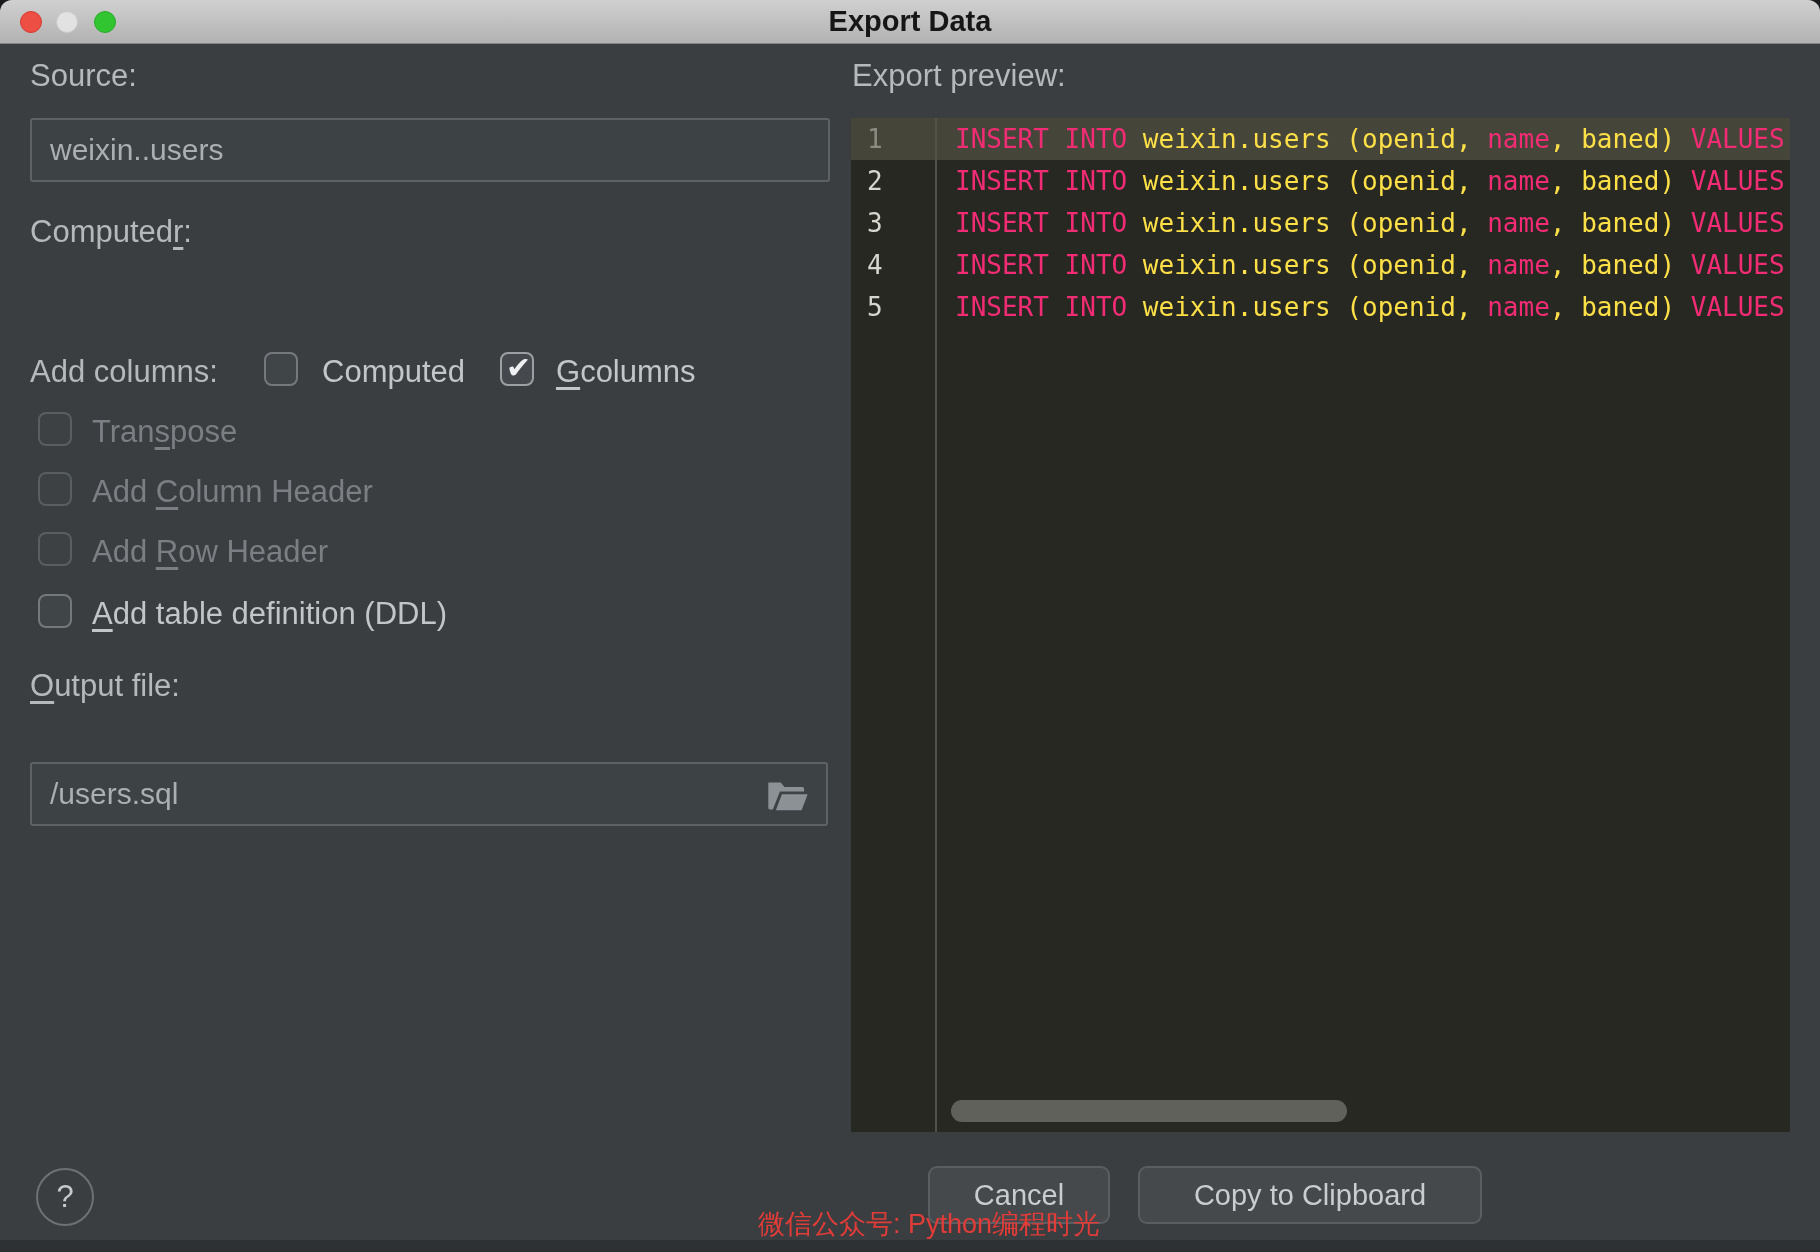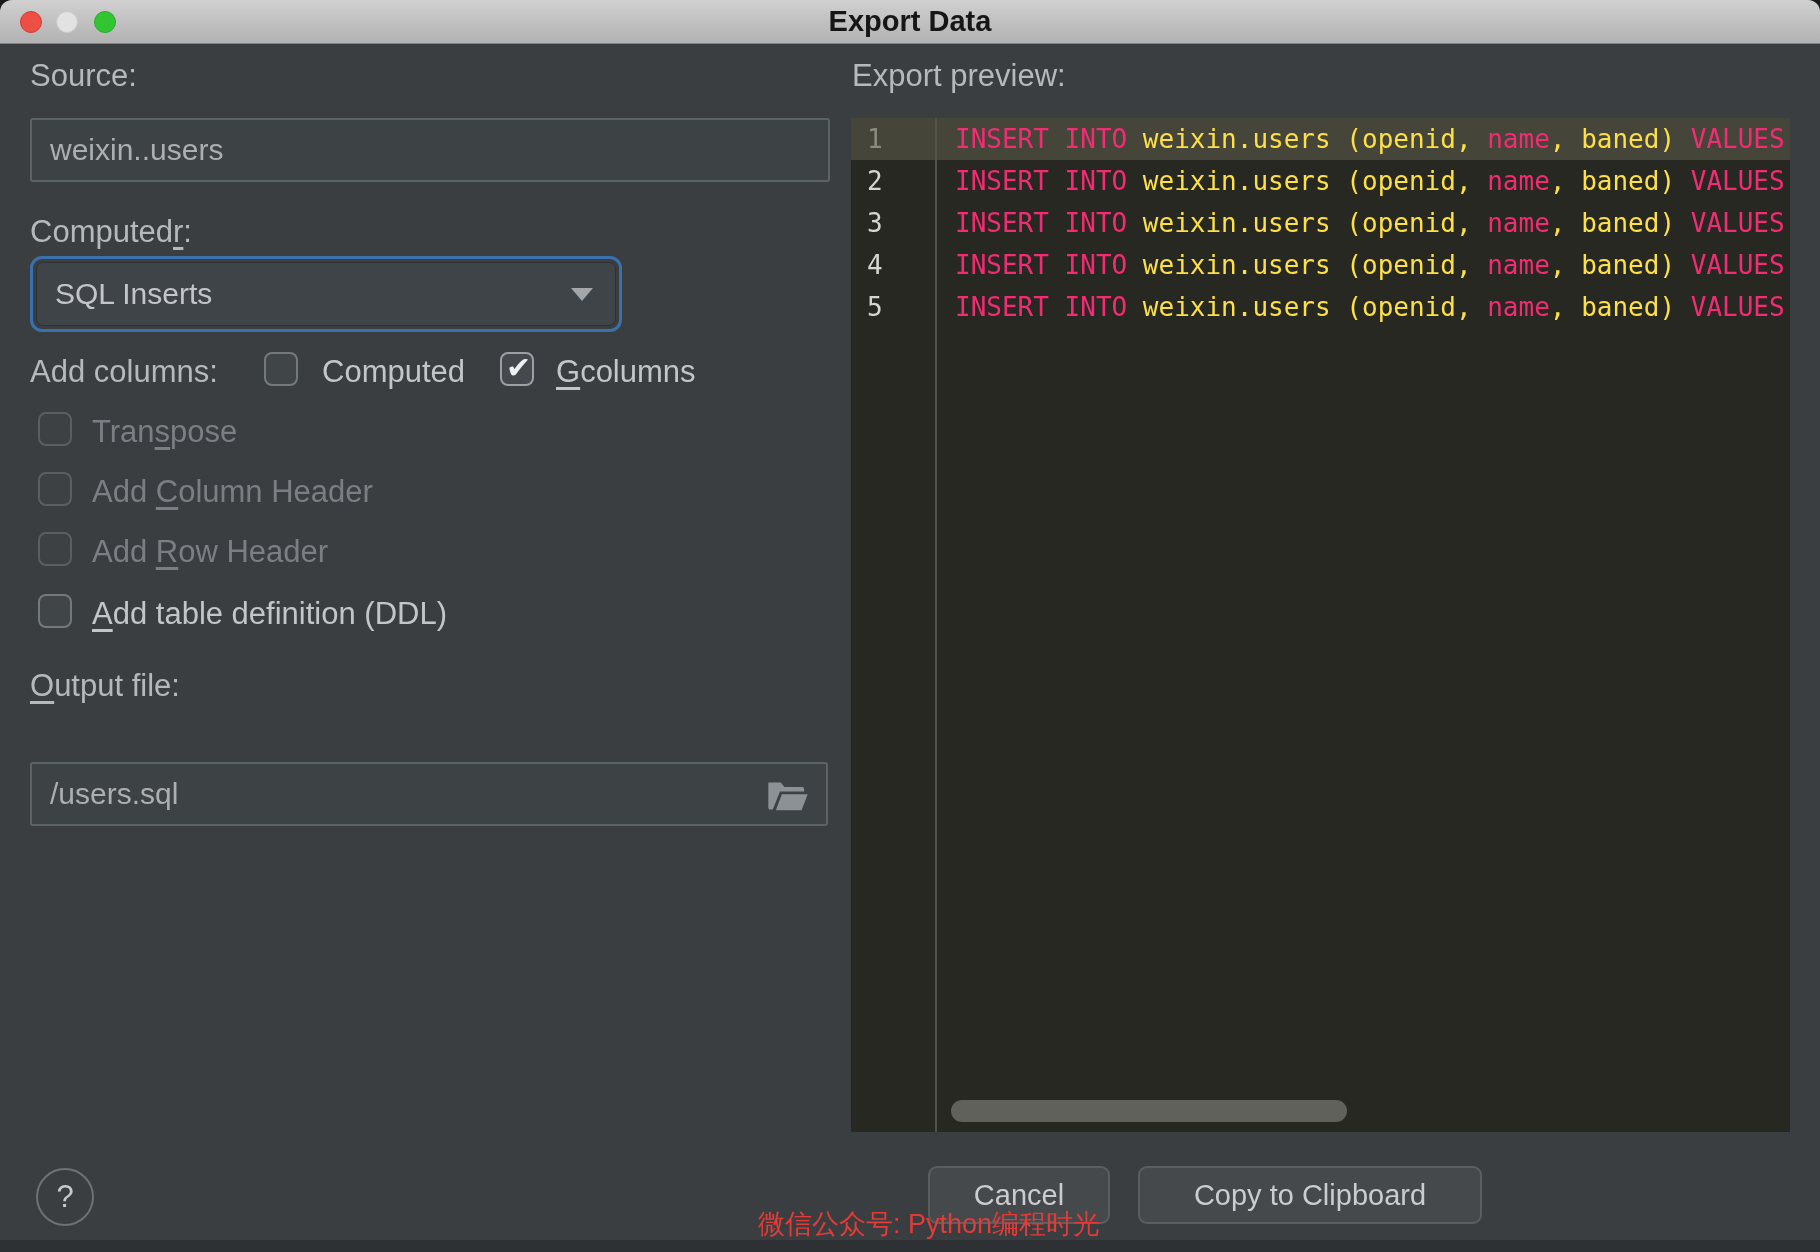--- a/index.html
+++ b/index.html
@@ -75,26 +75,20 @@
     <div class="light green"></div>
     <div class="wtitle">Export Data</div>
   </div>
 
   <div class="lbl" style="left:30px;top:58px;">Source:</div>
   <div class="field" style="left:30px;top:118px;width:800px;height:64px;">
     <span>weixin..users</span>
   </div>
 
   <div class="lbl" style="left:30px;top:214px;"><span>Computed</span><span class="u">r</span><span>:</span></div>
-  <div class="combo-ring">
-    <div class="combo">
-      <span>SQL Inserts</span>
-      <span class="arrow"></span>
-    </div>
-  </div>
 
   <div class="lbl" style="left:30px;top:354px;">Add columns:</div>
   <div class="cb en" style="left:264px;top:352px;"></div>
   <div class="cblab en-lab" style="left:322px;top:354px;">Computed</div>
   <div class="cb checked" style="left:500px;top:352px;"></div>
   <div class="cblab en-lab" style="left:556px;top:354px;"><span></span><span class="u">G</span><span>columns</span></div>
 
   <div class="cb dis" style="left:38px;top:412px;"></div>
   <div class="cblab dis-lab" style="left:92px;top:414px;"><span>Tran</span><span class="u">s</span><span>pose</span></div>
 

